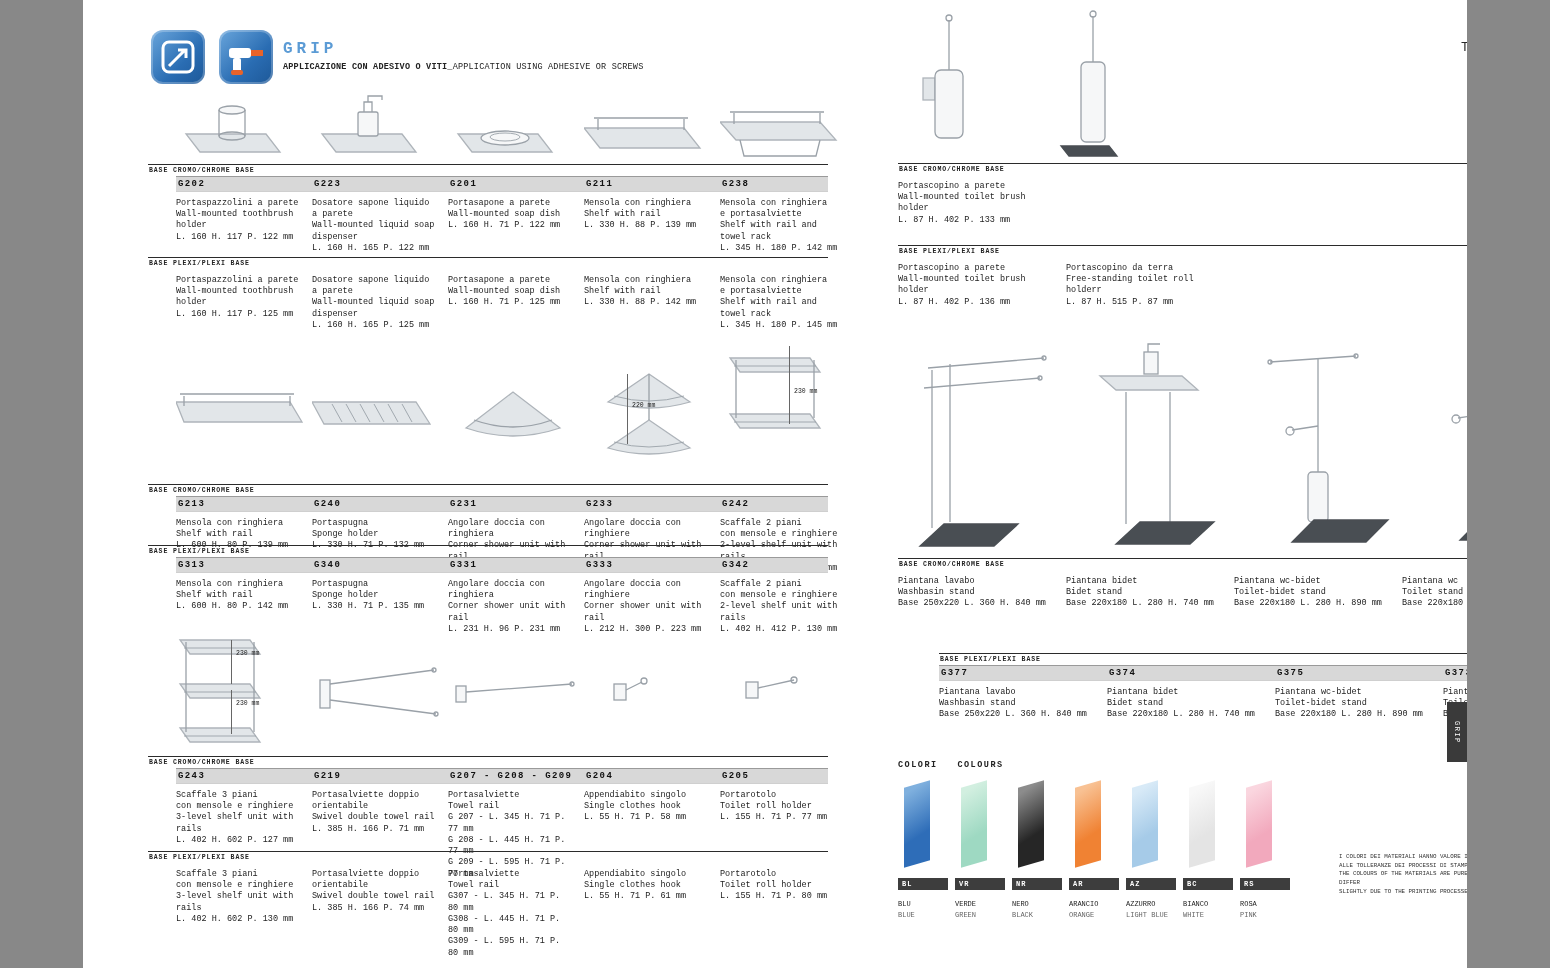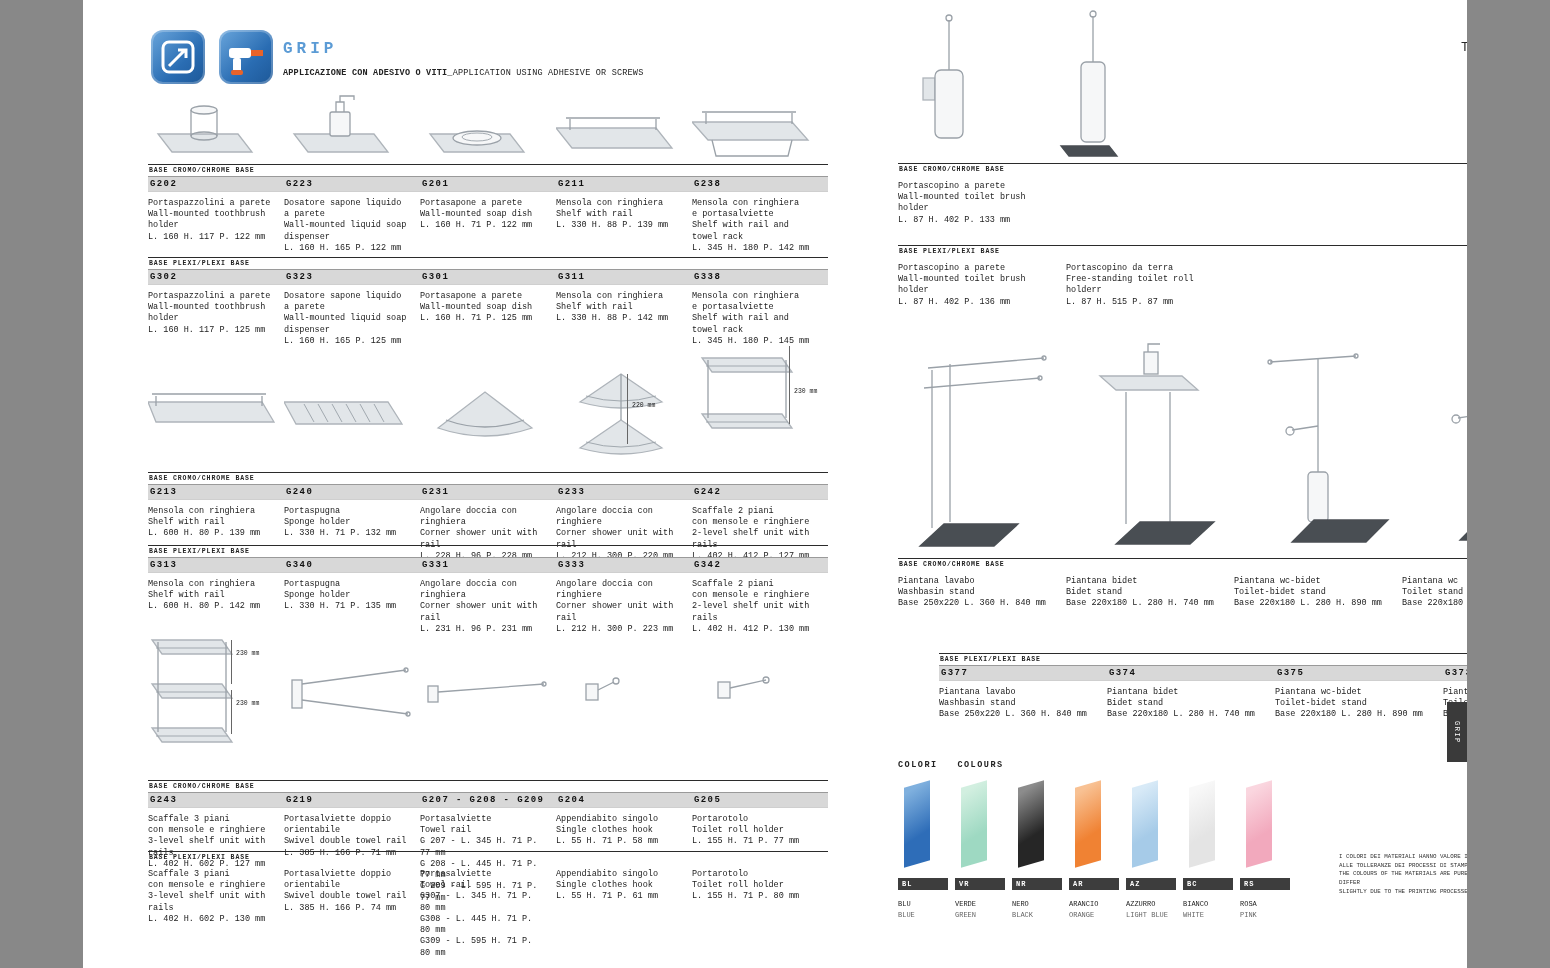--- a/index.html
+++ b/index.html
@@ -17,21 +17,21 @@
   .brand { font-size:13px; letter-spacing:2.5px; color:#2a2a2a; }
   .pageno { font-size:9px; font-weight:bold; letter-spacing:1px; color:#222; }
   .vdiv { width:1px; height:26px; background:#999; }
 
   
   .sec { position:absolute; }
   .base-label { font-size:6.5px; font-weight:600; letter-spacing:.9px; color:#222;
                 border-top:1px solid #2b2b2b; padding:2px 0 2px 1px; }
   .code-bar { background:#d8d8d8; border-top:1px solid #9a9a9a; border-bottom:1px solid #cfcfcf;
               display:grid; padding:2px 0; }
-  .c5 { grid-template-columns:repeat(5,136px); }
+  .c5 { grid-template-columns:repeat(5,136px);margin-left:28px; }
   .c4 { grid-template-columns:repeat(4,168px); }
   .code { font-size:9px; font-weight:bold; letter-spacing:1.4px; padding-left:2px; color:#111; }
   .descs { display:grid; margin-top:6px; }
   .desc { font-size:8.5px; line-height:1.32; white-space:pre-line; padding-right:12px; color:#222; }
 
   
   .imgrow { position:absolute; display:grid; }
   .imgcell { position:relative; }
   .sketch * { stroke:#9aa1a8; fill:none; stroke-width:1.3; }
   .sketch .fillplate { fill:#e2e6e9; stroke:#aeb4ba; }
@@ -70,21 +70,21 @@
   </div>
   <div class="abs app-icon" style="left:136px;top:30px">
     <svg width="54" height="54" viewBox="0 0 54 54">
       <rect x="10" y="18" width="22" height="10" rx="3" fill="#ffffff"></rect>
       <rect x="32" y="20" width="12" height="6" fill="#e8632a"></rect>
       <rect x="14" y="28" width="8" height="14" rx="2" fill="#ffffff"></rect>
       <rect x="12" y="40" width="12" height="5" rx="2" fill="#e8632a"></rect>
     </svg>
   </div>
   <div class="abs page-title" style="left:200px;top:40px">GRIP</div>
-  <div class="abs subtitle" style="left:200px;top:68px">
+  <div class="abs subtitle" style="left:200px;top:62px">
     <span class="b">APPLICAZIONE CON ADESIVO O VITI</span><span>_APPLICATION USING ADHESIVE OR SCREWS</span>
   </div>
   <div class="abs brand" style="left:1378px;top:40px">TL:BATH</div>
   <div class="abs vdiv" style="left:1453px;top:32px"></div>
   <div class="abs pageno" style="left:1464px;top:40px">262</div>
 
   <div class="imgrow c5" style="left:65px;top:88px">
     <div class="imgcell">
       <svg class="sketch" width="130" height="76" viewBox="0 0 130 76">
         <polygon class="fillplate" points="24,64 104,64 90,46 10,46"></polygon>
@@ -147,27 +147,20 @@
 L. 330  H. 88  P. 139 mm</div>
       <div class="desc">Mensola con ringhiera
 e portasalviette
 Shelf with rail and towel rack
 L. 345  H. 180  P. 142 mm</div>
     </div>
   </div>
 
   <div class="sec" style="left:65px;top:257px;width:680px">
     <div class="base-label">BASE PLEXI/PLEXI BASE</div>
-    <div class="code-bar c5">
-      <span class="code">G302</span>
-      <span class="code">G323</span>
-      <span class="code">G301</span>
-      <span class="code">G311</span>
-      <span class="code">G338</span>
-    </div>
     <div class="descs c5">
       <div class="desc">Portaspazzolini a parete
 Wall-mounted toothbrush holder
 L. 160  H. 117  P. 125 mm</div>
       <div class="desc">Dosatore sapone liquido a parete
 Wall-mounted liquid soap
 dispenser
 L. 160  H. 165  P. 125 mm</div>
       <div class="desc">Portasapone a parete
 Wall-mounted soap dish
@@ -217,21 +210,21 @@
         <path class="thin" d="M14,30 L96,30 M14,86 L96,86"></path>
       </svg>
     </div>
   </div>
 
   <div class="dim-line abs" style="left:544px;top:374px;height:70px"></div>
   <span class="dim abs" style="left:549px;top:402px">220 mm</span>
   <div class="dim-line abs" style="left:706px;top:346px;height:78px"></div>
   <span class="dim abs" style="left:711px;top:388px">230 mm</span>
 
-  <div class="sec" style="left:65px;top:472px;width:680px">
+  <div class="sec" style="left:65px;top:484px;width:680px">
     <div class="base-label">BASE CROMO/CHROME BASE</div>
     <div class="code-bar c5">
       <span class="code">G213</span>
       <span class="code">G240</span>
       <span class="code">G231</span>
       <span class="code">G233</span>
       <span class="code">G242</span>
     </div>
     <div class="descs c5">
       <div class="desc">Mensola con ringhiera
@@ -321,21 +314,21 @@
         <circle cx="74" cy="58" r="3"></circle>
       </svg>
     </div>
   </div>
 
   <div class="dim-line abs" style="left:148px;top:640px;height:44px"></div>
   <span class="dim abs" style="left:153px;top:650px">230 mm</span>
   <div class="dim-line abs" style="left:148px;top:690px;height:44px"></div>
   <span class="dim abs" style="left:153px;top:700px">230 mm</span>
 
-  <div class="sec" style="left:65px;top:780px;width:680px">
+  <div class="sec" style="left:65px;top:756px;width:680px">
     <div class="base-label">BASE CROMO/CHROME BASE</div>
     <div class="code-bar c5">
       <span class="code">G243</span>
       <span class="code">G219</span>
       <span class="code">G207 - G208 - G209</span>
       <span class="code">G204</span>
       <span class="code">G205</span>
     </div>
     <div class="descs c5">
       <div class="desc">Scaffale 3 piani

